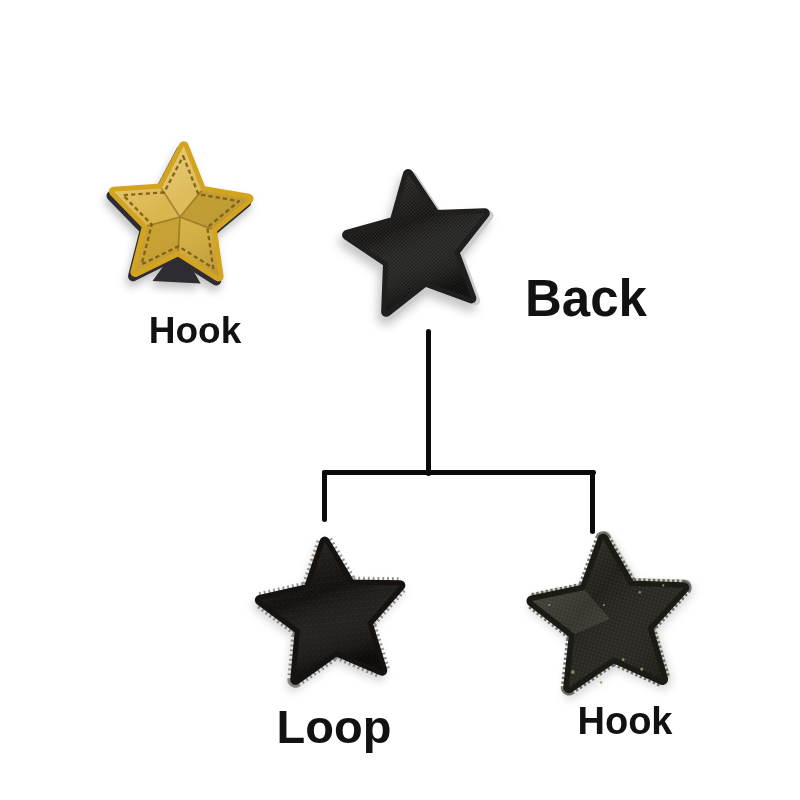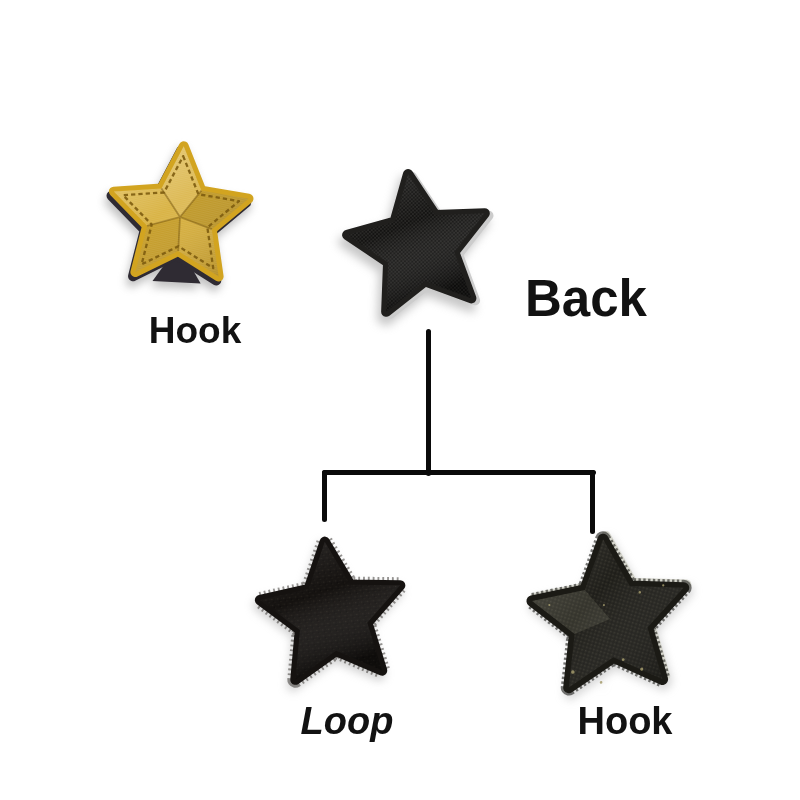--- a/index.html
+++ b/index.html
@@ -3,21 +3,21 @@
 <meta charset="utf-8">
 <style>
   html,body{margin:0;padding:0;background:#fff;}
   .stage{position:relative;width:800px;height:800px;background:#ffffff;overflow:hidden;
          font-family:"Liberation Sans",sans-serif;}
   .title{position:absolute;left:138px;top:38px;width:400px;text-align:center;
          font-size:41px;font-weight:700;color:#121212;letter-spacing:-0.5px;}
   .label{position:absolute;width:170px;text-align:center;font-weight:700;color:#121212;line-height:1.1;}
   .label-front{left:110px;top:311px;font-size:37px;}
   .label-back {left:501px;top:271px;font-size:51px;}
-  .label-loop {left:262px;top:701px;font-size:38px;font-style:italic;}
+  .label-loop {left:249px;top:701px;font-size:47px;}
   .label-hook {left:540px;top:701px;font-size:38px;}
   .patch{position:absolute;}
   .patch-front{left:102px;top:139px;filter:drop-shadow(-2px 6px 4px rgba(120,120,120,.45));}
   .patch-back {left:339px;top:166px;filter:drop-shadow(-4px 7px 5px rgba(130,130,130,.45));}
   .patch-loop {left:251px;top:534px;filter:drop-shadow(-2px 5px 4px rgba(140,140,140,.40));}
   .patch-hook {left:522px;top:531px;filter:drop-shadow(2px 5px 4px rgba(140,140,140,.35));}
   .connector{position:absolute;left:318px;top:325px;}
 </style>
 </head>
 <body>

